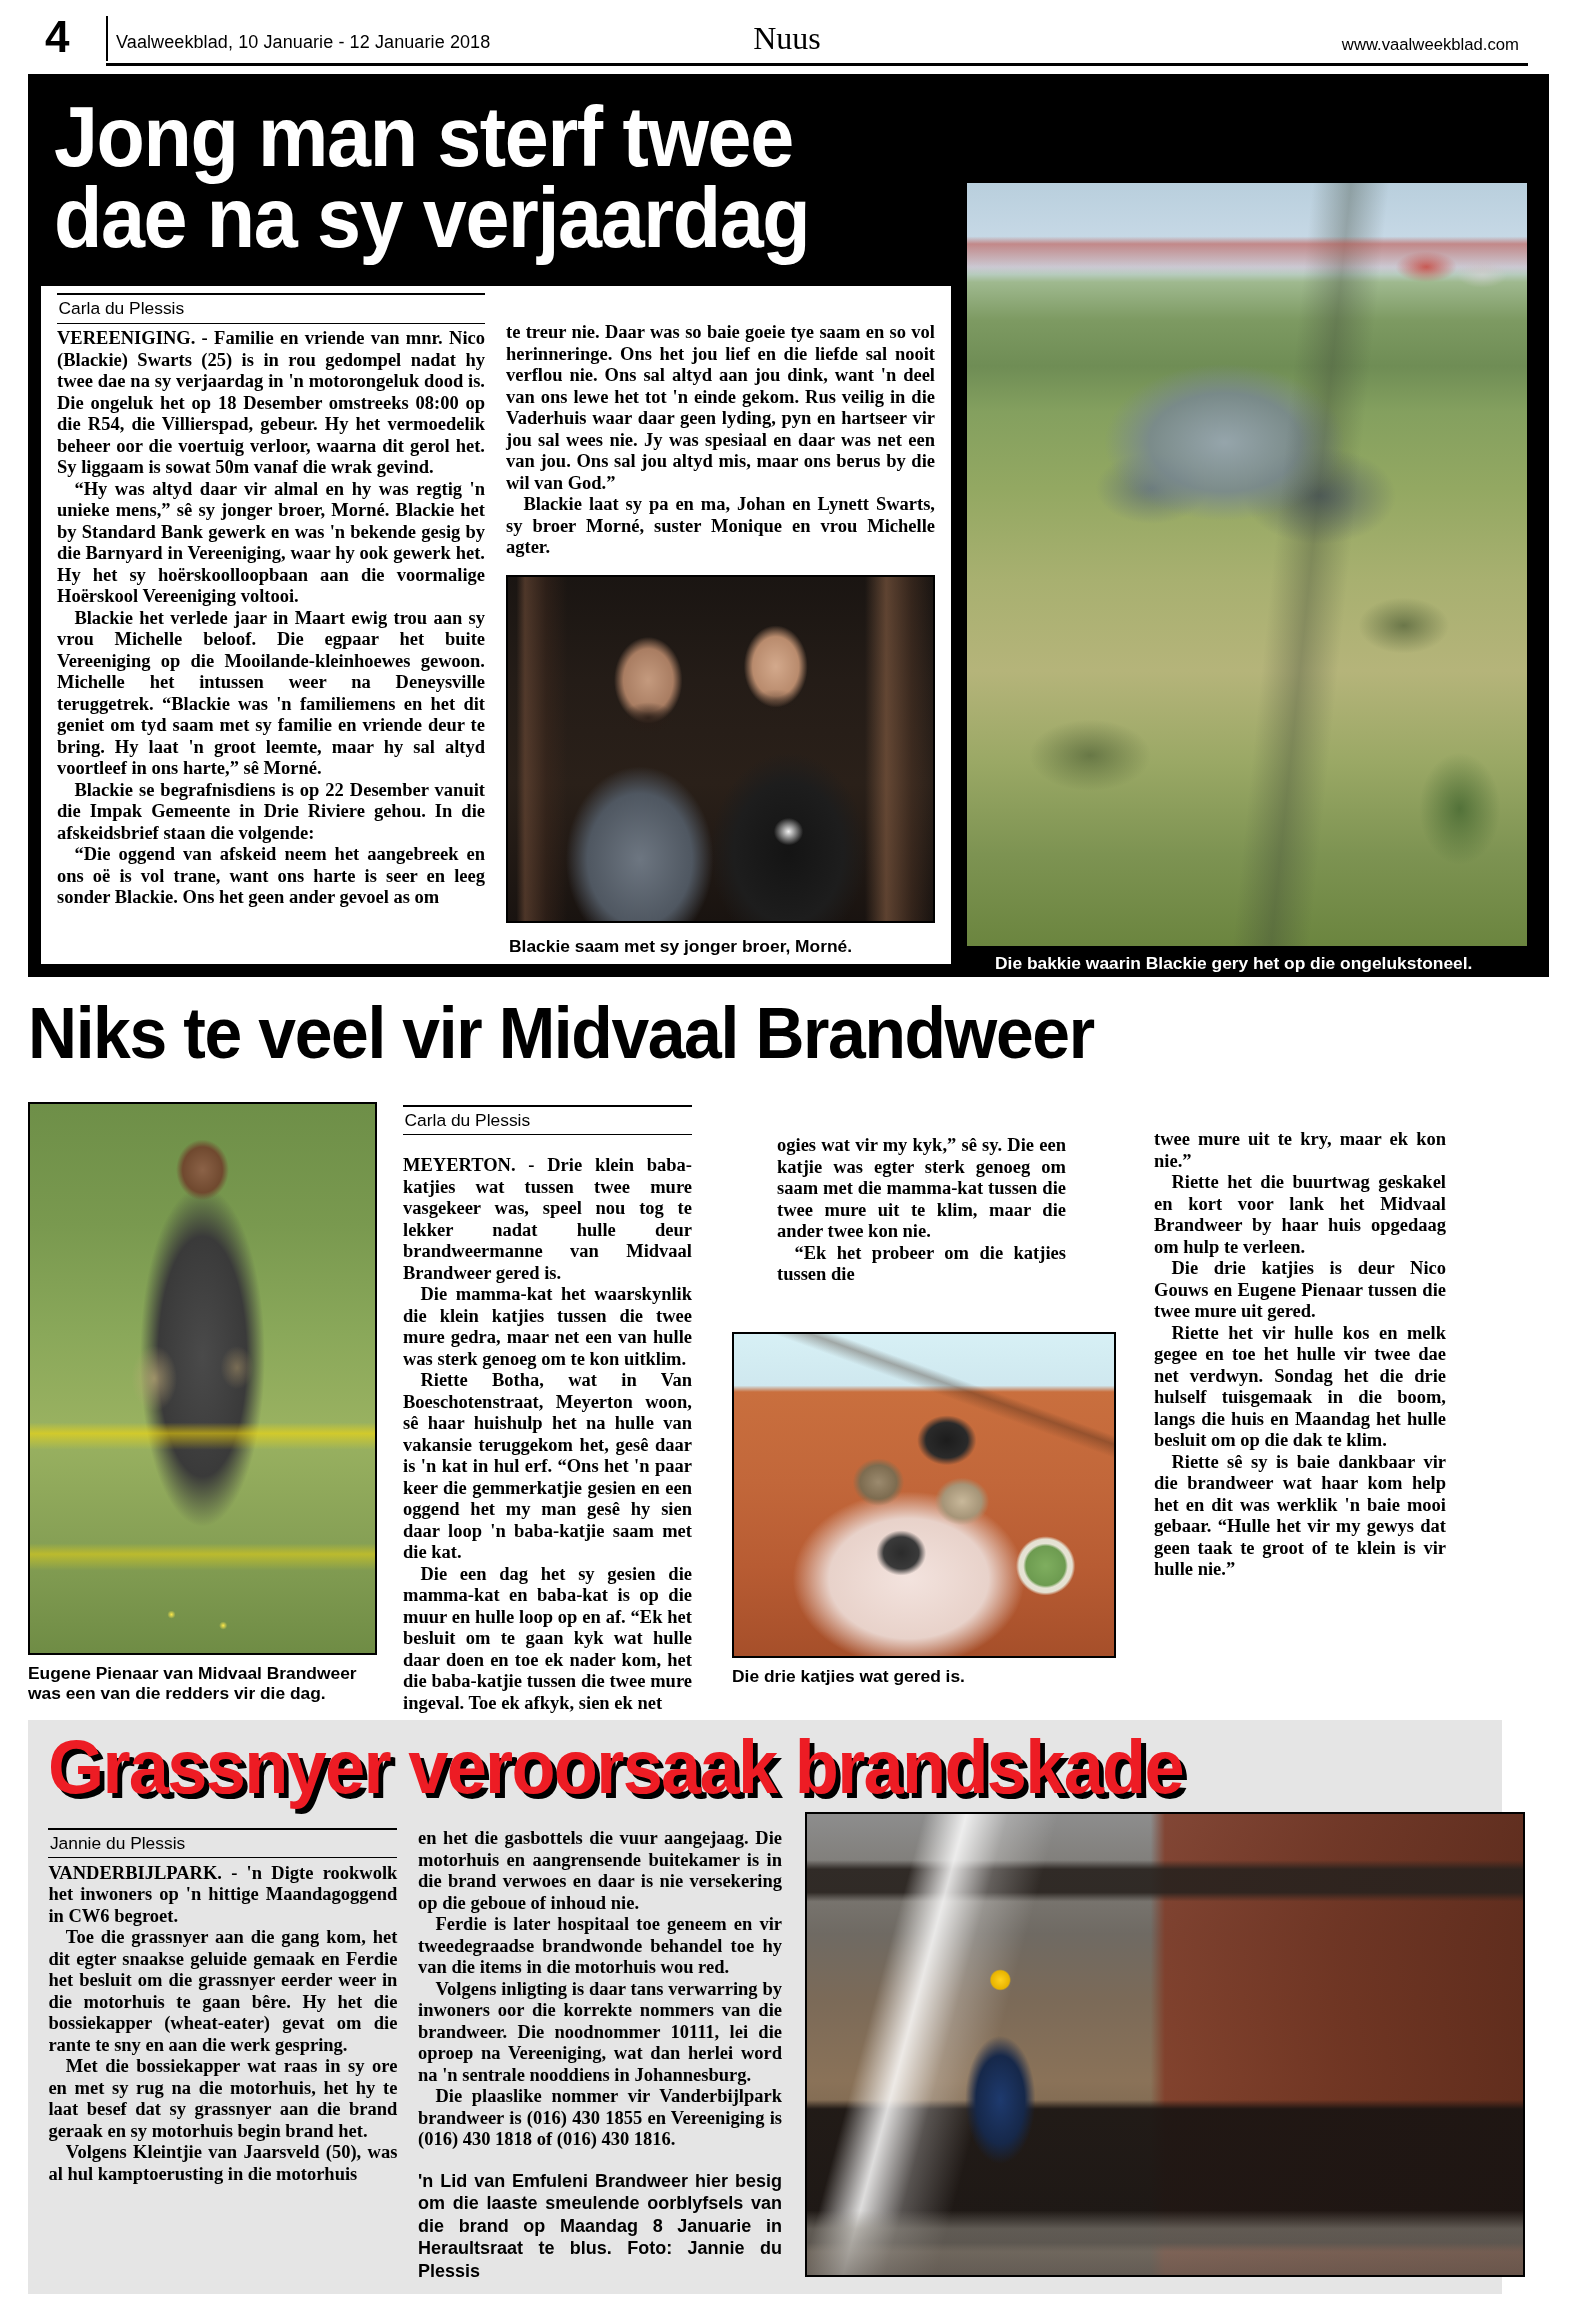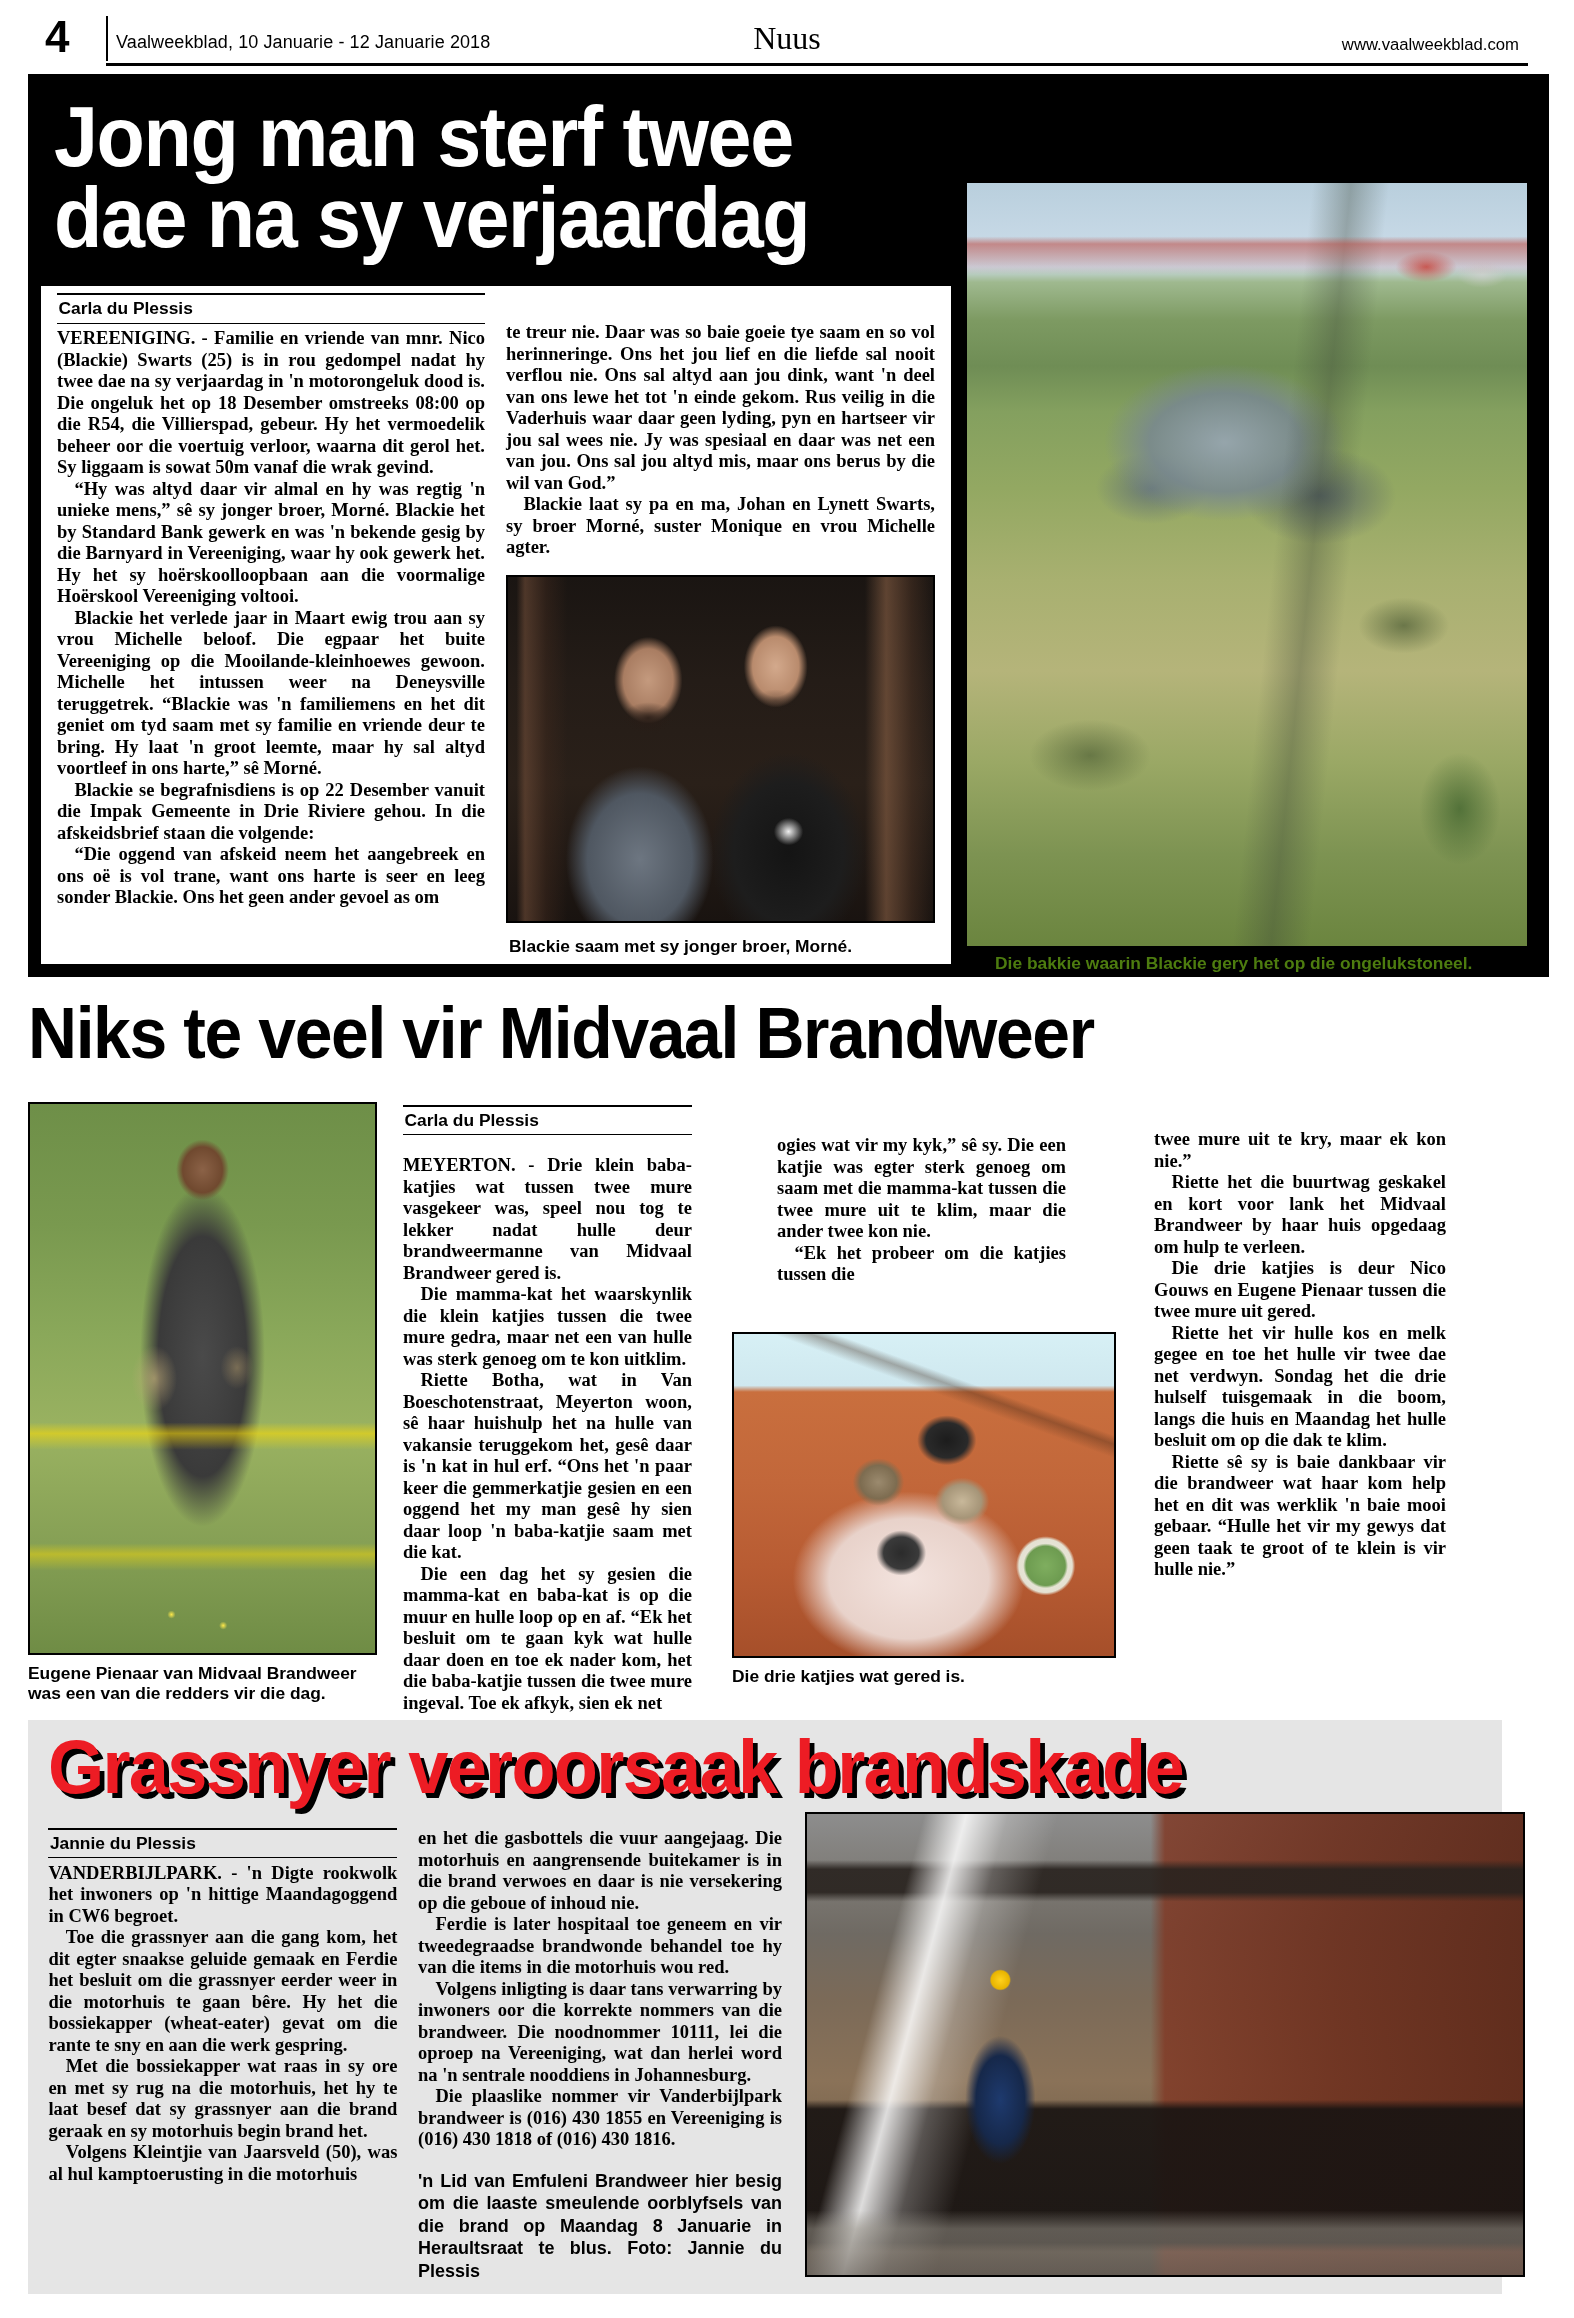--- a/index.html
+++ b/index.html
@@ -56,21 +56,21 @@
     color:#fff;
     transform:scaleX(0.92); transform-origin:left top;
   }
   .s1-white-panel {
     position:absolute; left:13px; top:212px; width:910px; height:678px;
     background:#fff; color:#000;
   }
   .byline-box { border-top:2.2px solid #000; border-bottom:1.5px solid #000; }
   .byline {
     font-family:"Liberation Sans", sans-serif;
-    font-weight:bold; font-size:17.4px; padding:2.9px 0 3.6px 1.5px;
+    font-weight:normal; font-size:17.4px; padding:2.9px 0 3.6px 1.5px;
   }
   .bodytext {
     font-family:"Liberation Serif", serif;
     font-size:18.5px; line-height:21.5px;
     text-align:justify;
   }
   .bodytext p { margin:0; text-indent:17.4px;font-weight:bold; }
   .bodytext p.first { text-indent:0; }
 
   .s1-col1 { position:absolute; left:16px; top:7.3px; width:428px; }
@@ -86,21 +86,21 @@
     font-size:17.4px; color:#000;
   }
 
   .s1-photo-big {
     position:absolute; left:939px; top:109px; width:560px; height:763px;
     overflow:hidden; background:#3d5a2a;
   }
   .s1-cap-big {
     position:absolute; left:967px; top:879px; width:567px;
     font-family:"Liberation Sans", sans-serif; font-weight:bold;
-    font-size:17.4px; color:#4d7c0f;
+    font-size:17.4px; color:#ffffff;
   }
 
   
   .story2 { position:absolute; left:28px; top:996px; width:1521px; height:713px; }
   .s2-head {
     position:absolute; left:0; top:0; width:1521px;
     font-family:"Liberation Sans", sans-serif; font-weight:bold;
     font-size:73px; line-height:73px; letter-spacing:-1.5px;
     transform:scaleX(0.93); transform-origin:left top;
   }

